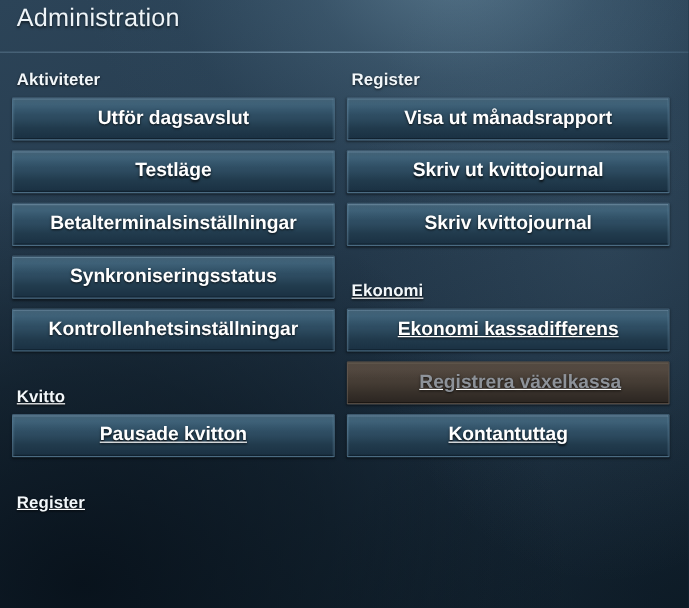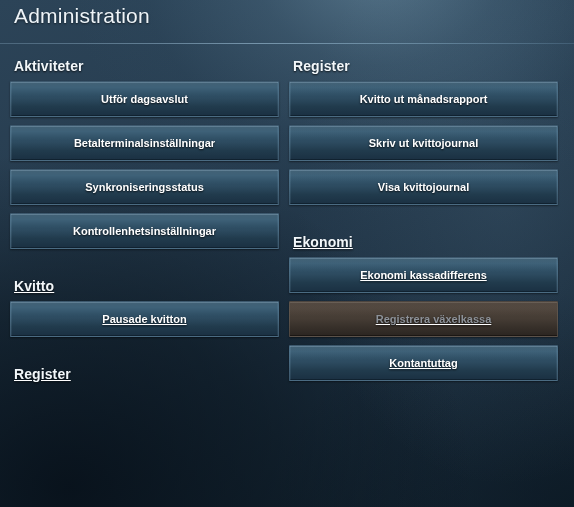--- a/index.html
+++ b/index.html
@@ -112,21 +112,21 @@
         #213b4d 72%,
         #1a3042 100%);
     box-shadow:
       inset 0 1px 0 rgba(176,210,232,0.26),
       inset 1px 0 0 rgba(150,190,214,0.12),
       inset -1px 0 0 rgba(150,190,214,0.10),
       inset 0 -1px 0 rgba(10,22,32,0.55),
       0 1px 2px rgba(0,0,0,0.45);
     color: #ffffff;
     font-family: "Liberation Sans", sans-serif;
-    font-size: 11px;
+    font-size: 16px;
     font-weight: bold;
     text-align: center;
     line-height: 34px;
     text-shadow: 0 1px 2px rgba(0,0,0,0.8);
     cursor: pointer;
     overflow: hidden;
     white-space: nowrap;
   }
   .btn::after {
     
@@ -173,38 +173,39 @@
 
   <div class="header">
     <div class="header-title">Administration</div>
     <div class="header-rule"></div>
   </div>
 
   <div class="column left" id="col-left">
       <div class="section">
         <div class="section-heading">Aktiviteter</div>
         <div class="btn" role="button">Utför dagsavslut</div>
+        <div class="btn" role="button">Testläge</div>
         <div class="btn" role="button">Betalterminalsinställningar</div>
         <div class="btn" role="button">Synkroniseringsstatus</div>
         <div class="btn" role="button">Kontrollenhetsinställningar</div>
       </div>
       <div class="section gap-lg">
         <div class="section-heading">Kvitto</div>
         <div class="btn" role="button">Pausade kvitton</div>
       </div>
       <div class="section gap-lg">
         <div class="section-heading">Register</div>
       </div>
     </div>
   <div class="column right" id="col-right">
       <div class="section">
         <div class="section-heading">Register</div>
-        <div class="btn" role="button">Kvitto ut månadsrapport</div>
+        <div class="btn" role="button">Visa ut månadsrapport</div>
         <div class="btn" role="button">Skriv ut kvittojournal</div>
-        <div class="btn" role="button">Visa kvittojournal</div>
+        <div class="btn" role="button">Skriv kvittojournal</div>
       </div>
       <div class="section gap-lg">
         <div class="section-heading">Ekonomi</div>
         <div class="btn" role="button">Ekonomi kassadifferens</div>
         <div class="btn disabled" role="button">Registrera växelkassa</div>
         <div class="btn" role="button">Kontantuttag</div>
       </div>
     </div>
 
 </div>

